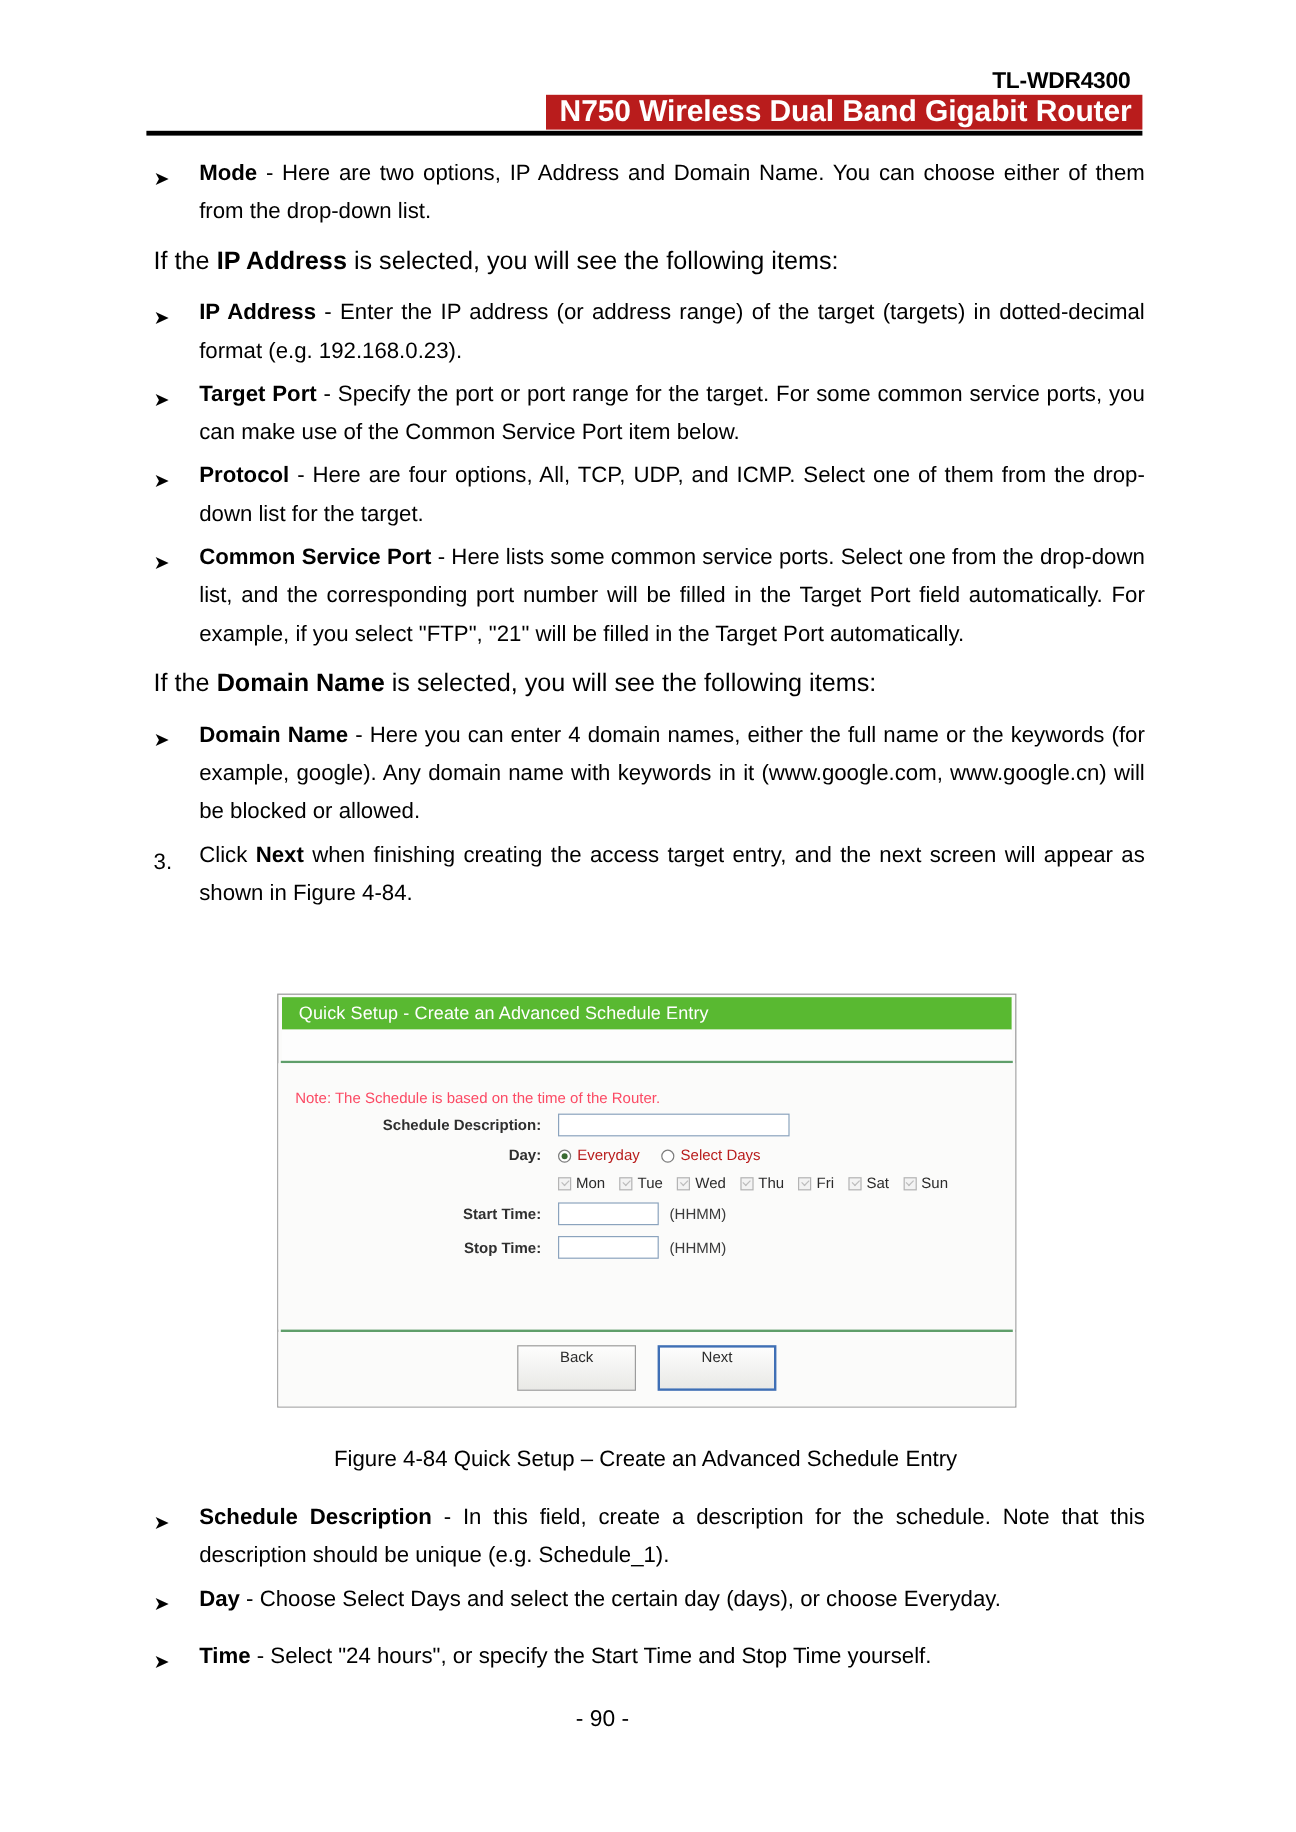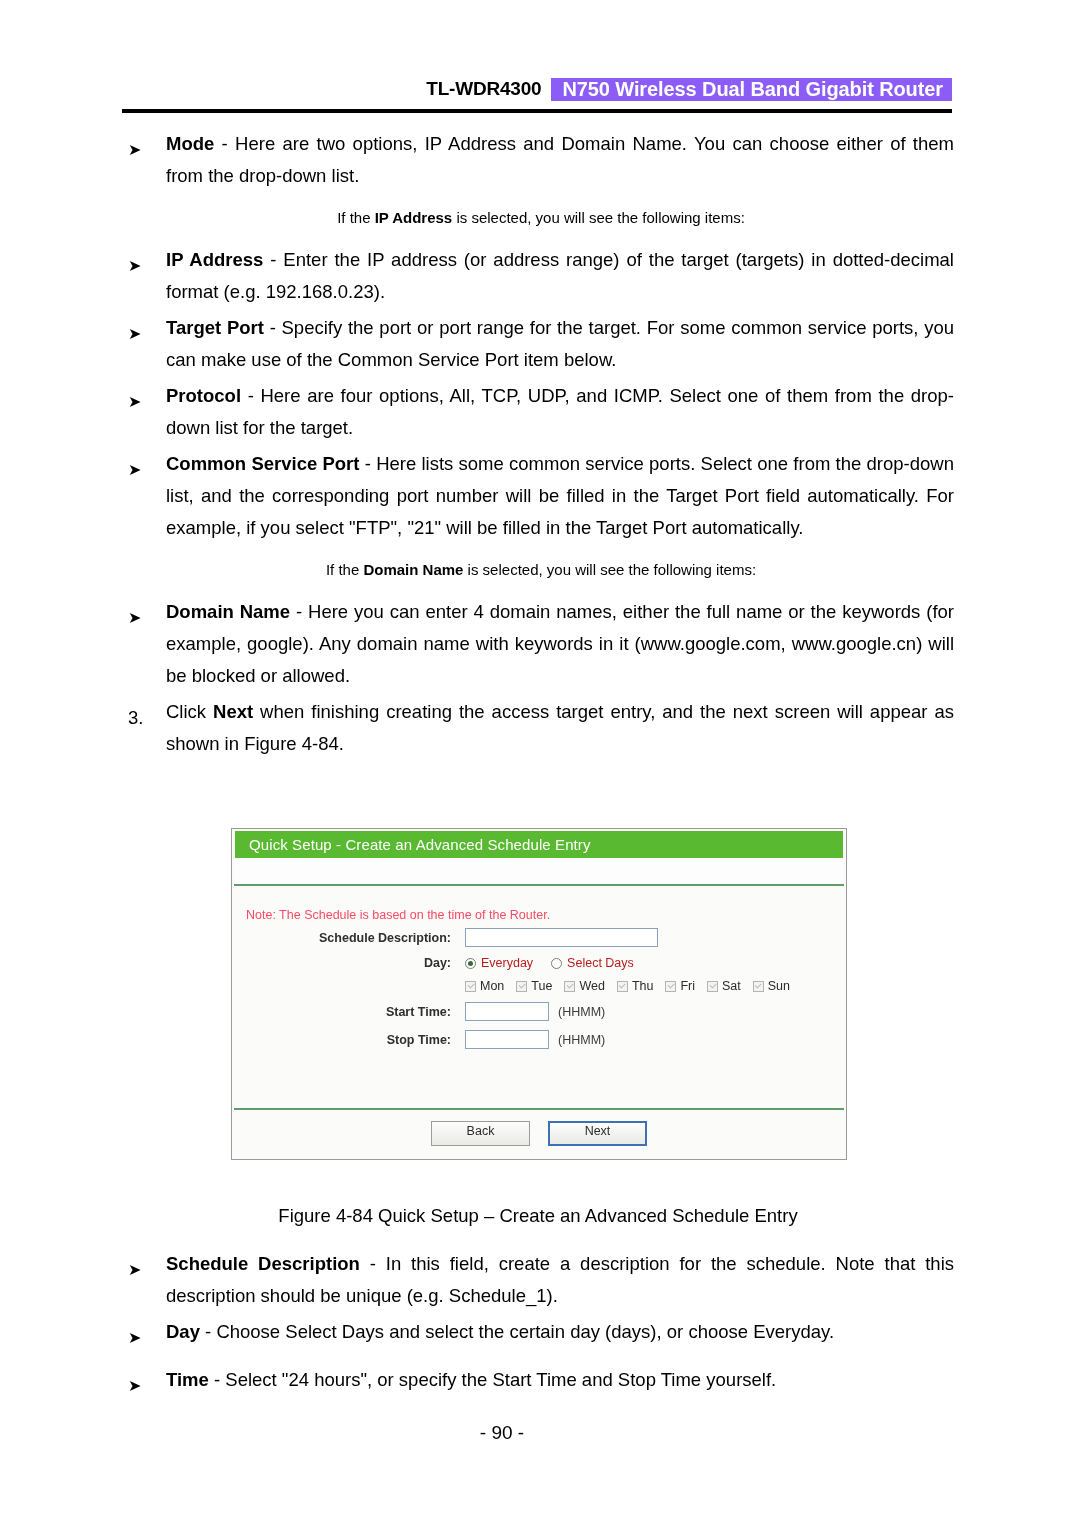--- a/index.html
+++ b/index.html
@@ -25,37 +25,38 @@
   
   .doc-header {
     position: absolute;
     left: 122px;
     top: 78px;
     width: 830px;
     height: 36px;
   }
   .doc-header-inner {
     display: flex;
-    align-items: flex-start;
+    align-items: flex-end;
     justify-content: flex-end;
     height: 30px;
+    flex-direction: column;
   }
   .model-no {
     font-size: 19px;
     font-weight: bold;
     letter-spacing: -0.2px;
     color: #000;
     display: flex;
     align-items: center;
     padding-right: 10px;
   }
   .banner {
-    background: #8b5cf6;
+    background: #b91c1c;
     color: #ffffff;
-    font-size: 20px;
+    font-size: 25px;
     font-weight: bold;
     letter-spacing: -0.1px;
     display: flex;
     align-items: center;
     padding: 0 9px 0 11px;
   }
   .header-rule {
     position: absolute;
     left: 0;
     top: 31px;
@@ -66,24 +67,23 @@
 
   
   .content {
     position: absolute;
     left: 122px;
     top: 128px;
     width: 832px;
   }
   p.plain {
     margin: 0 0 4px 0;
-    font-size: 15px;
+    font-size: 21px;
     line-height: 44px;
     padding-left: 6px;
-    text-align: center;
   }
   .bullet-row {
     display: flex;
     margin-bottom: 4px;
   }
   .bullet-mark {
     width: 44px;
     flex: 0 0 44px;
     font-size: 16px;
     line-height: 44px;
@@ -255,21 +255,21 @@
   }
   .ui-footer {
     background: #fbfbfa;
     padding: 11px 0 13px 0;
     display: flex;
     justify-content: center;
     align-items: center;
   }
   .btn {
     min-width: 99px;
-    height: 25px;
+    height: 38px;
     line-height: 19px;
     text-align: center;
     font-size: 12.5px;
     color: #2b2b2b;
     background: linear-gradient(#fdfdfd, #e9e9e6);
     border: 1px solid #9c9c9c;
     margin: 0 9px;
     box-sizing: border-box;
   }
   .btn.focus {

